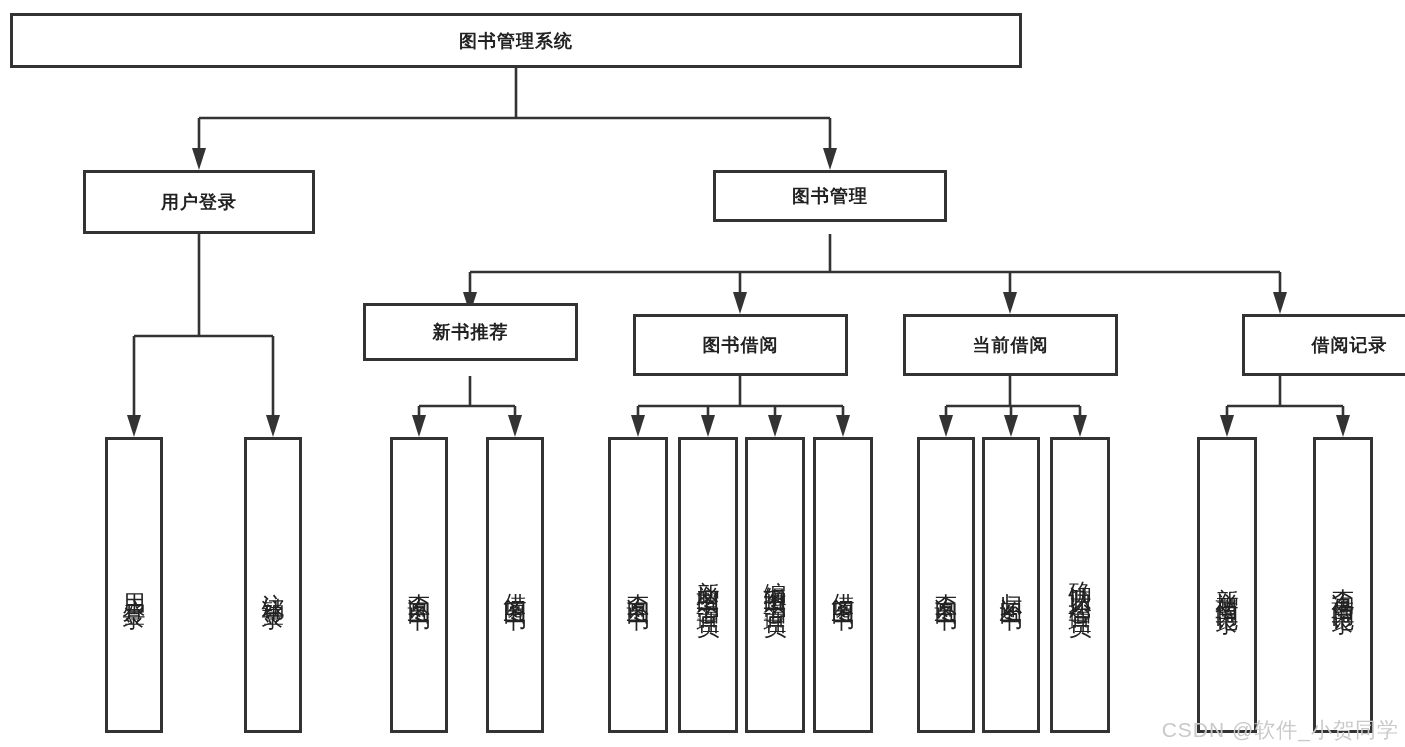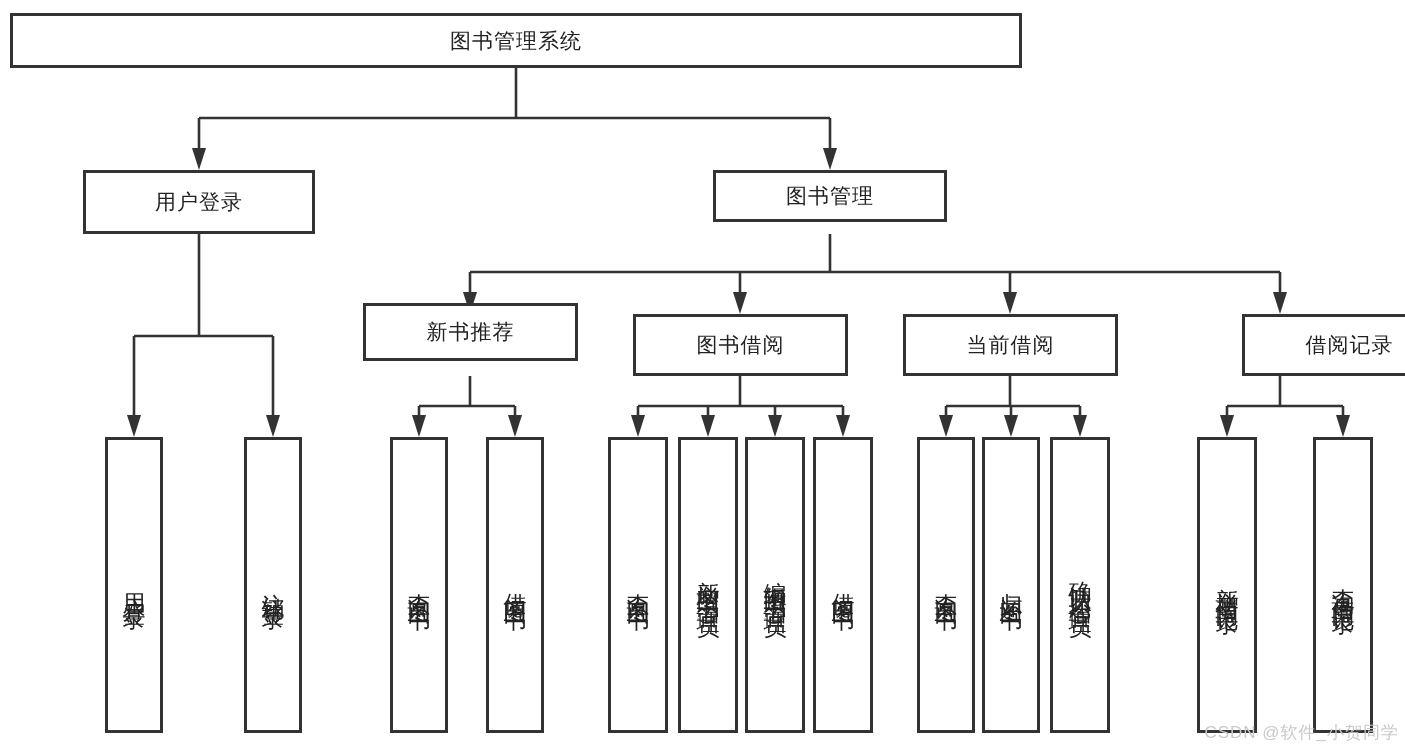--- a/index.html
+++ b/index.html
@@ -29,36 +29,37 @@
     position:absolute;
     box-sizing:border-box;
     border:3px solid #333333;
     background:#ffffff;
     display:flex;
     align-items:center;
     justify-content:center;
     color:#222222;
   }
   .node.h{
-    font-size:21px;
+    font-size:18px;
     letter-spacing:1px;
     white-space:nowrap;
+    font-weight:bold;
   }
   .node.v{
     writing-mode:vertical-rl;
     text-orientation:mixed;
     font-size:23px;
     letter-spacing:5px;
     line-height:1;
   }
   .watermark{
     position:absolute;
     right:6px;
     bottom:3px;
-    font-size:17px;
+    font-size:21px;
     letter-spacing:1px;
     color:#c9c9c9;
     white-space:nowrap;
   }
 </style>
 </head>
 <body>
 
 <div class="canvas">
 

